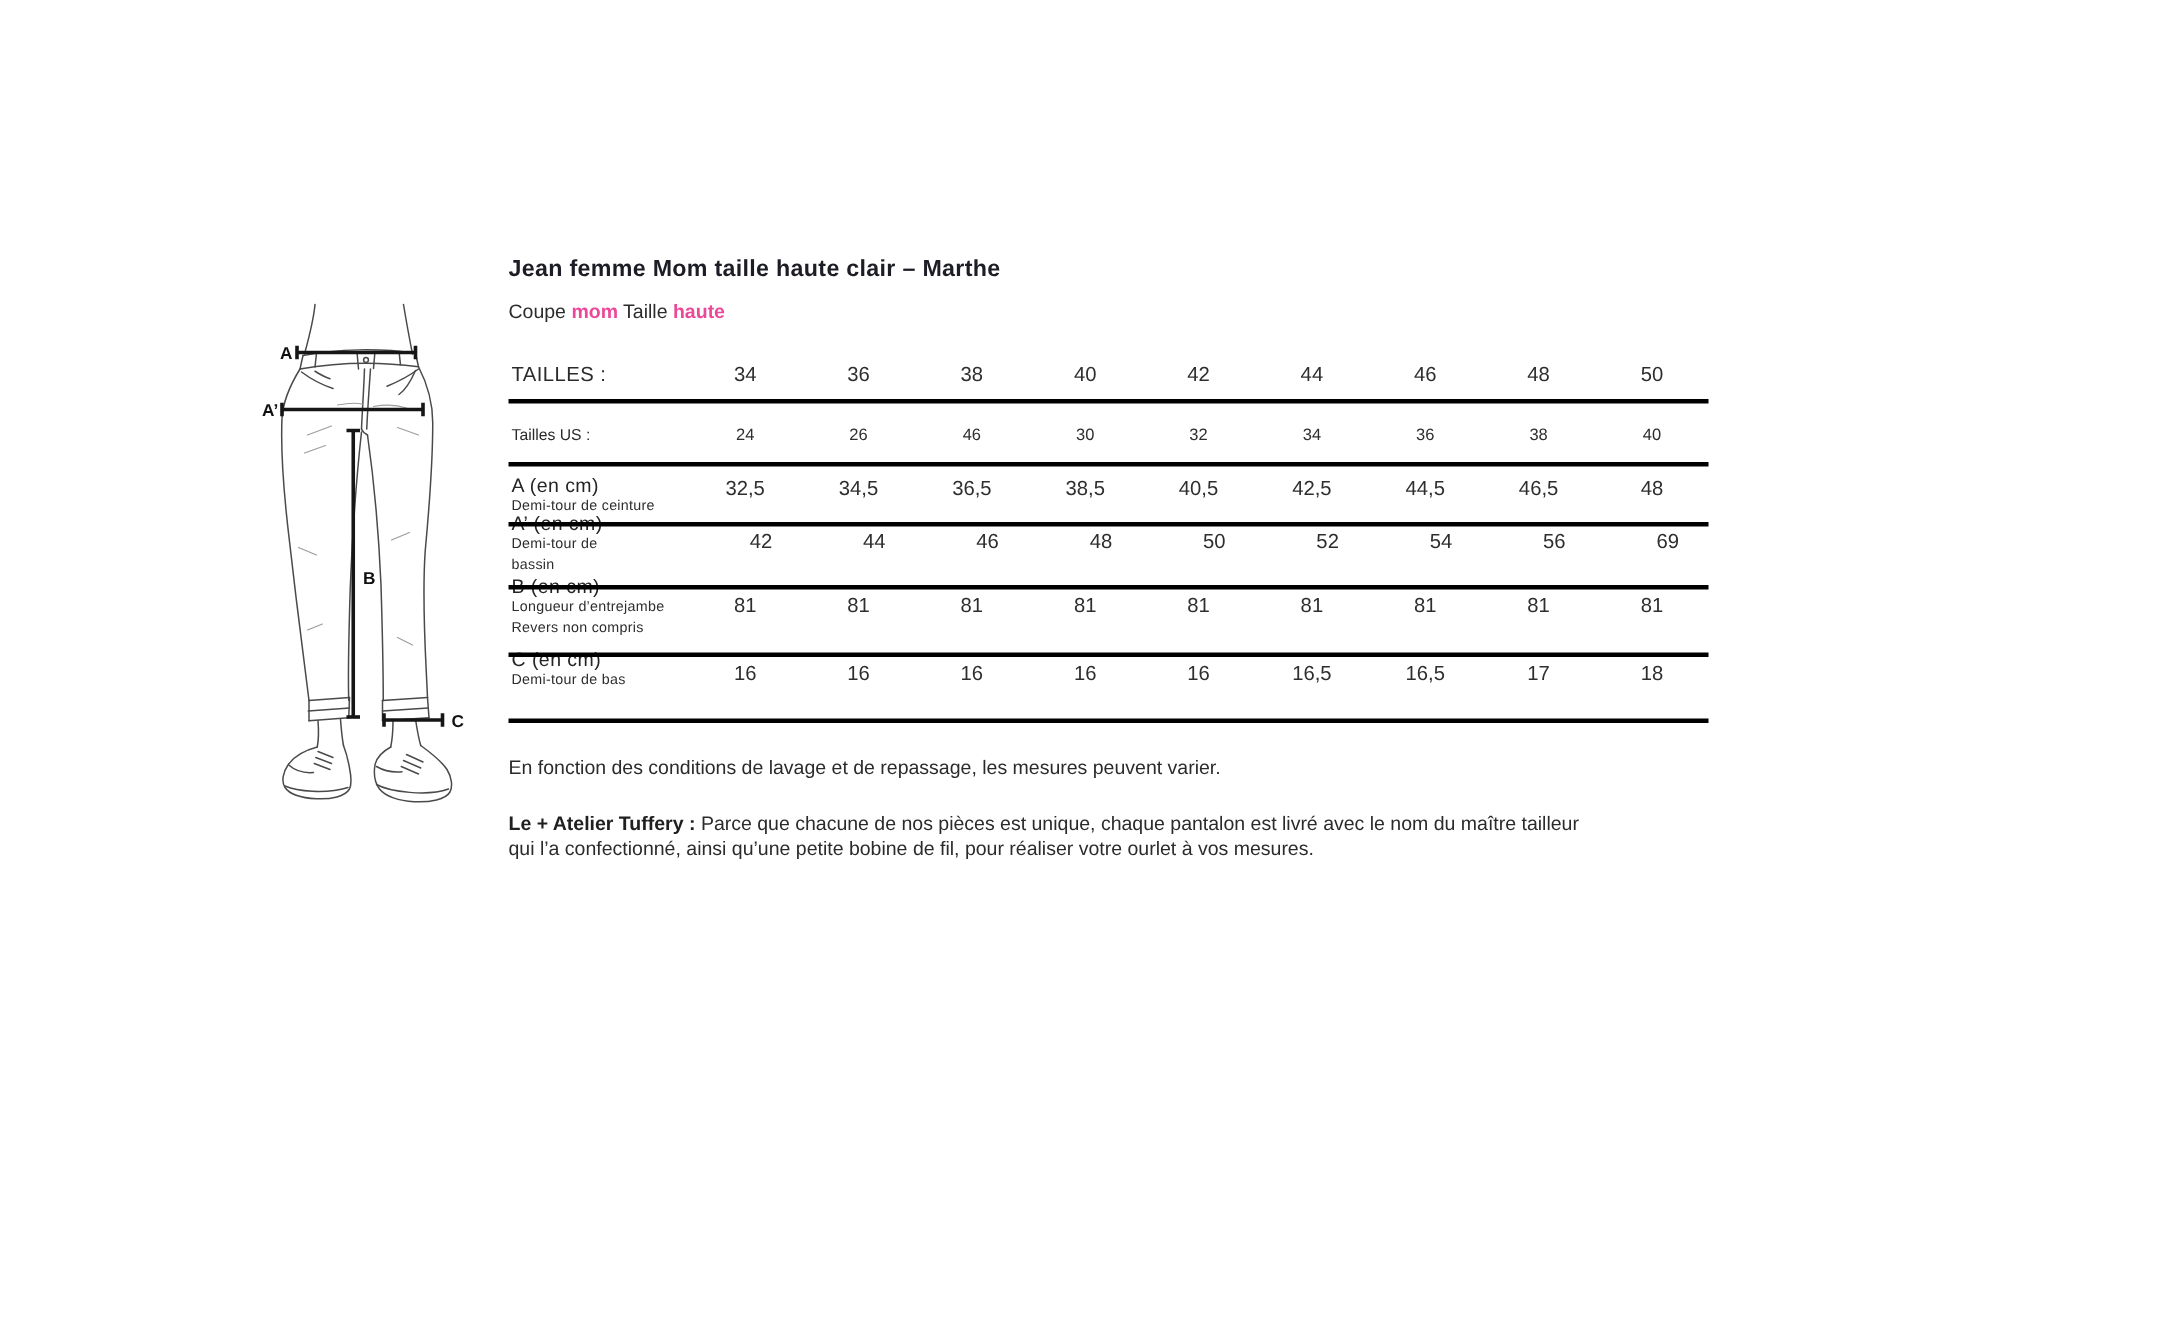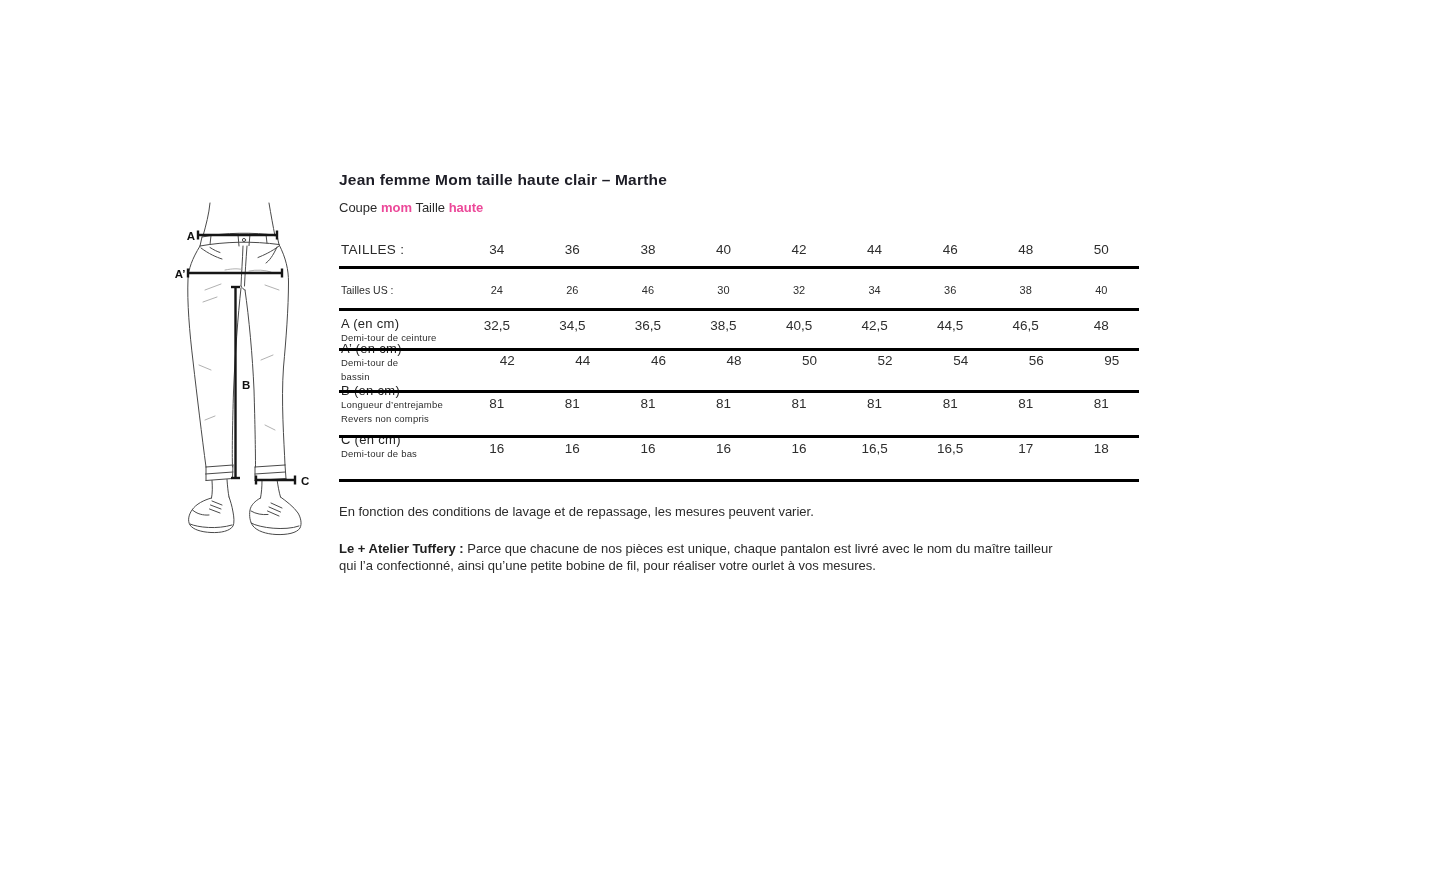--- a/index.html
+++ b/index.html
@@ -214,21 +214,21 @@
             <div class="tlabel-sub">bassin</div>
           </div>
           <div class="tval">42</div>
           <div class="tval">44</div>
           <div class="tval">46</div>
           <div class="tval">48</div>
           <div class="tval">50</div>
           <div class="tval">52</div>
           <div class="tval">54</div>
           <div class="tval">56</div>
-          <div class="tval">95</div>
+          <div class="tval">69</div>
         </div>
         <div class="trow trow-b">
           <div class="tlabel">
             <div class="tlabel-main">B (en cm)</div>
             <div class="tlabel-sub">Longueur d’entrejambe</div>
             <div class="tlabel-sub">Revers non compris</div>
           </div>
           <div class="tval">81</div>
           <div class="tval">81</div>
           <div class="tval">81</div>

